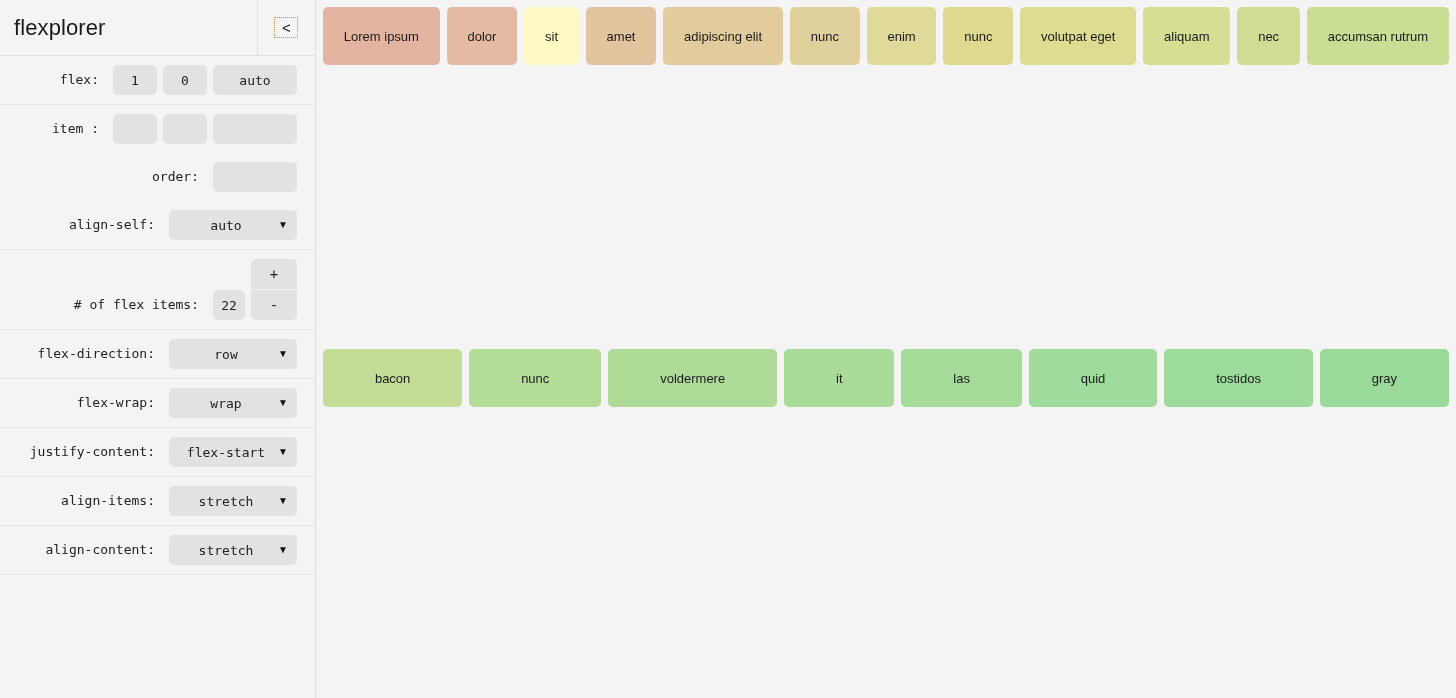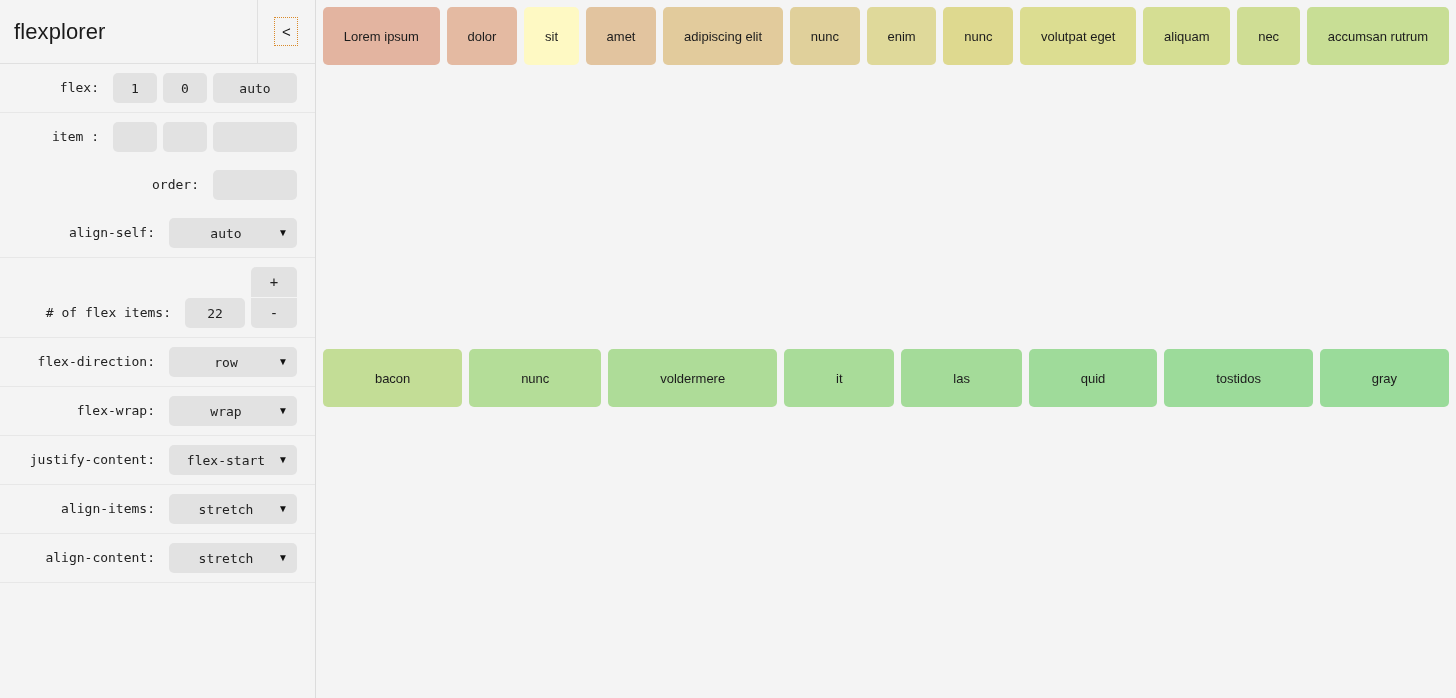--- a/index.html
+++ b/index.html
@@ -23,21 +23,21 @@
     min-width: 316px;
     height: 698px;
     background: #f4f4f4;
     border-right: 1px solid #dcdcdc;
     overflow: hidden;
     position: relative;
   }
   .sb-header {
     display: flex;
     align-items: stretch;
-    height: 64px;
+    height: 56px;
     border-bottom: 1px solid #e0e0e0;
   }
   .sb-title {
     flex: 1 1 auto;
     display: flex;
     align-items: center;
     padding-left: 14px;
     font-size: 22px;
     color: #1a1a1a;
     font-family: "Liberation Sans", sans-serif;
@@ -91,21 +91,21 @@
     font-size: 13px;
     color: #222;
     text-align: center;
     padding: 0 4px;
     margin-left: 6px;
     outline: none;
   }
   .fld.w-sm { width: 44px; }
   .fld.w-xs { width: 44px; }
   .fld.w-lg { width: 84px; }
-  .fld.w-num { width: 60px; }
+  .fld.w-num { width: 32px; }
 
   .sel {
     -webkit-appearance: none;
     appearance: none;
     background: #e2e2e2;
     border: none;
     border-radius: 5px;
     height: 30px;
     width: 128px;
     font-family: "DejaVu Sans Mono", "Liberation Mono", monospace;

